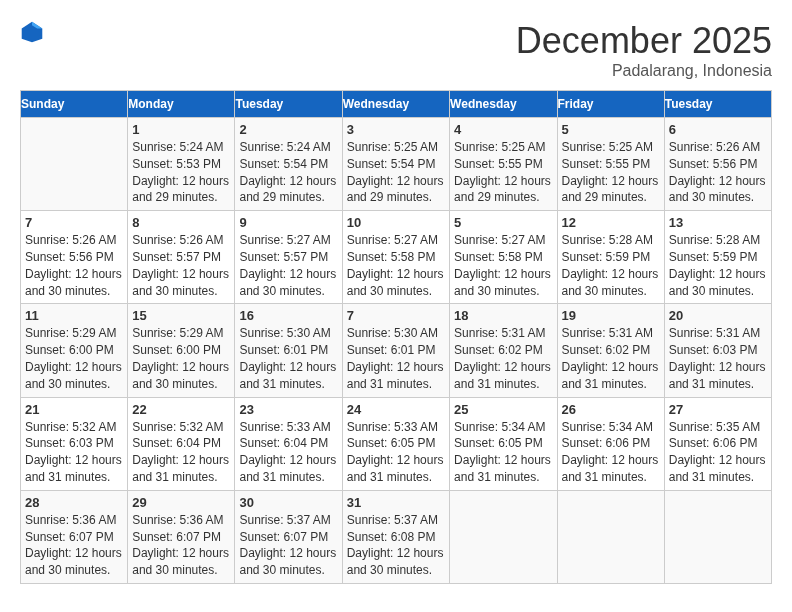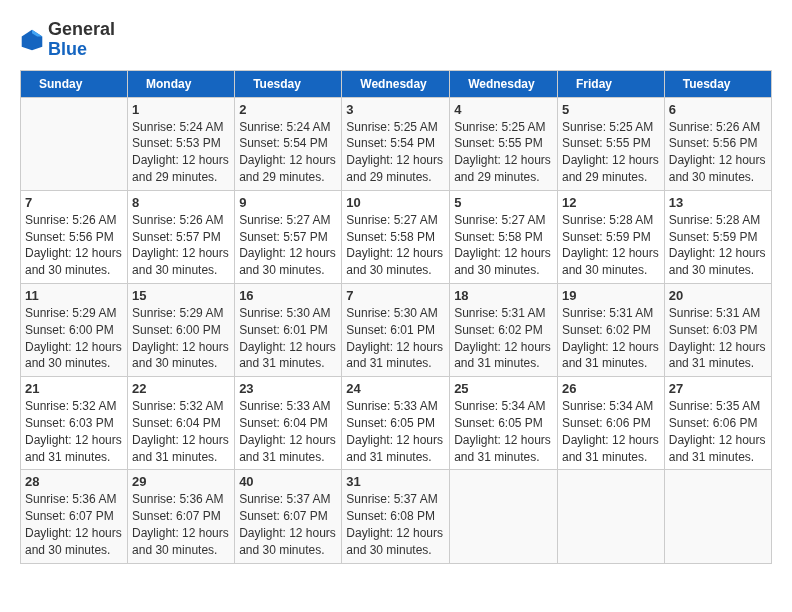--- a/index.html
+++ b/index.html
@@ -45,21 +45,21 @@
       color: #555;
     }
     table {
       width: 100%;
       border-collapse: collapse;
       font-size: 11px;
     }
     thead tr th {
       background-color: #1565c0;
       color: #fff;
-      padding: 6px 18px;
+      padding: 6px 0;
       text-align: left;
       font-size: 12px;
       font-weight: bold;
       border: 1px solid #ccc;
     }
     tbody tr td {
       border: 1px solid #ccc;
       vertical-align: top;
       padding: 4px;
       height: 90px;
@@ -89,26 +89,24 @@
   </style>
 </head>
 <body>
 
 <div class="header">
   <div class="logo">
     <svg class="logo-icon" viewBox="0 0 28 28" xmlns="http://www.w3.org/2000/svg">
       <polygon points="14,2 26,10 26,22 14,26 2,22 2,10" fill="#1565c0"></polygon>
       <polygon points="14,2 26,10 20,10 14,6" fill="#42a5f5"></polygon>
     </svg>
-    <div class="logo-text">
-      <div class="logo-general">General</div>
-      <div class="logo-blue">Blue</div>
-    </div>
   </div>
   <div class="title-block">
+    <div class="month-title">December 2025</div>
+    <div class="location">Padalarang, Indonesia</div>
   </div>
 </div>
 
 <table>
   <thead>
     <tr>
     <th>Sunday</th>
         <th>Monday</th>
         <th>Tuesday</th>
         <th>Wednesday</th>
@@ -238,21 +236,21 @@
       <tr>
         <td>
           <span class="day-number">28</span>
           <div class="day-info">Sunrise: 5:36 AM<br>Sunset: 6:07 PM<br>Daylight: 12 hours<br>and 30 minutes.</div>
         </td>
         <td>
           <span class="day-number">29</span>
           <div class="day-info">Sunrise: 5:36 AM<br>Sunset: 6:07 PM<br>Daylight: 12 hours<br>and 30 minutes.</div>
         </td>
         <td>
-          <span class="day-number">40</span>
+          <span class="day-number">30</span>
           <div class="day-info">Sunrise: 5:37 AM<br>Sunset: 6:07 PM<br>Daylight: 12 hours<br>and 30 minutes.</div>
         </td>
         <td>
           <span class="day-number">31</span>
           <div class="day-info">Sunrise: 5:37 AM<br>Sunset: 6:08 PM<br>Daylight: 12 hours<br>and 30 minutes.</div>
         </td>
         <td class="empty-cell"></td>
         <td class="empty-cell"></td>
         <td class="empty-cell"></td>
       </tr>

